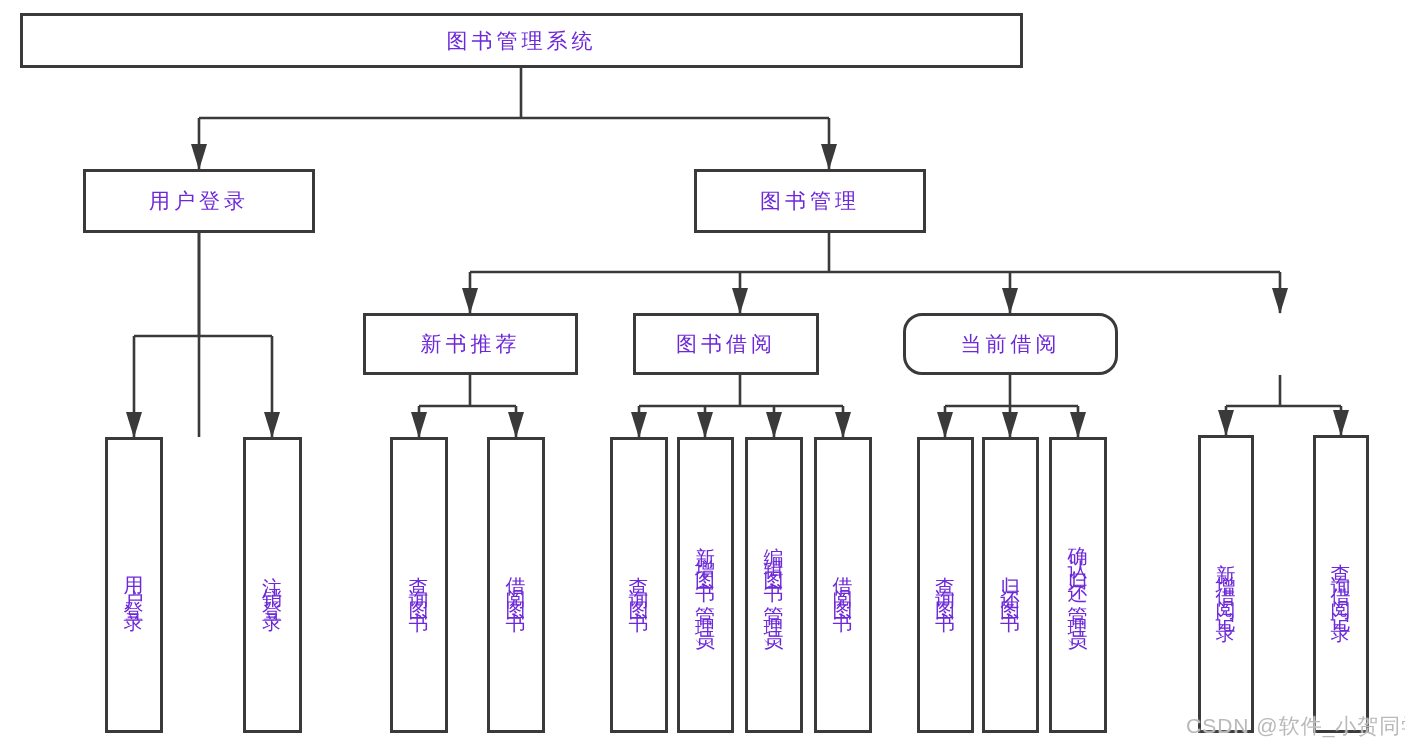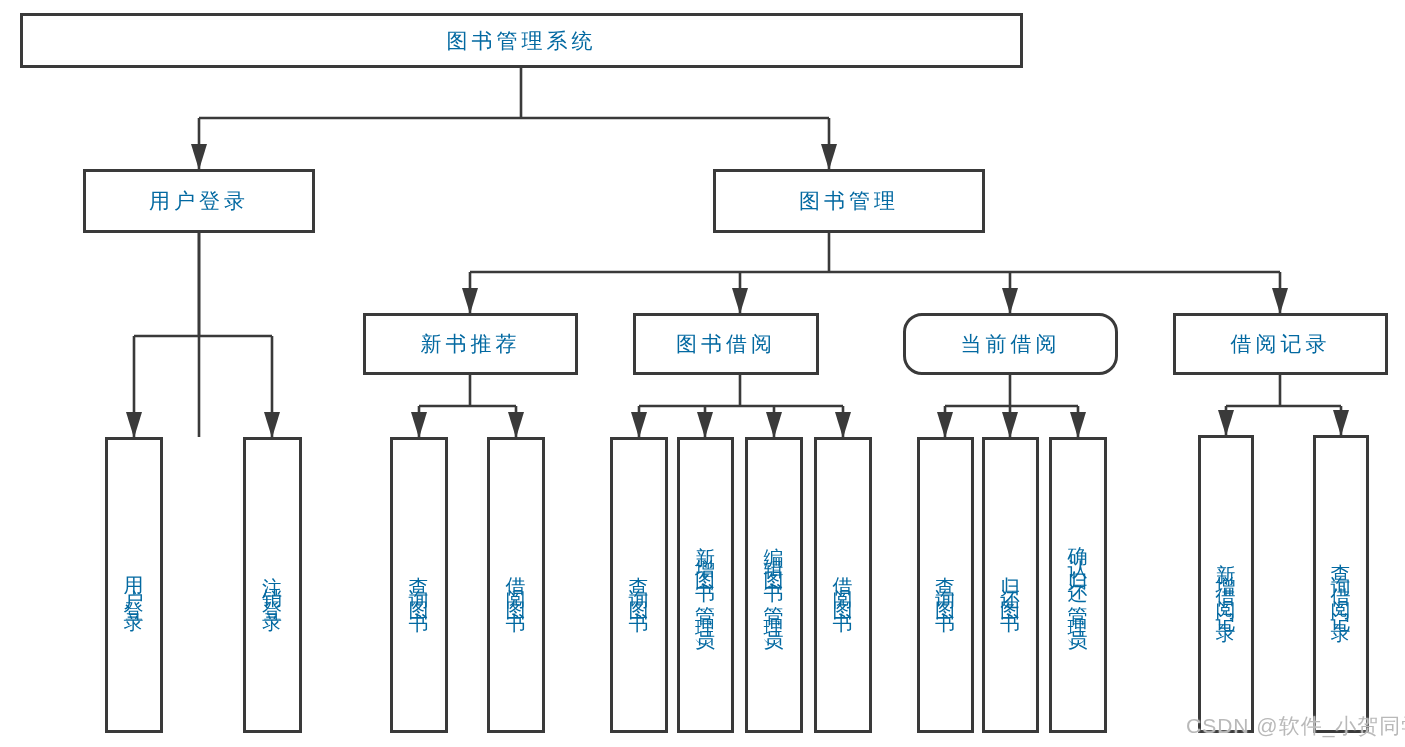--- a/index.html
+++ b/index.html
@@ -7,21 +7,21 @@
   .stage{position:relative;width:1405px;height:747px;background:#ffffff;overflow:hidden;}
   .wires{position:absolute;left:0;top:0;width:1405px;height:747px;}
   .box{
     position:absolute;
     box-sizing:border-box;
     background:#ffffff;
     border:3px solid #3a3a3a;
     display:flex;
     align-items:center;
     justify-content:center;
-    color:#0369a1;
+    color:#6d28d9;
     font-size:21px;
     letter-spacing:4px;
     text-align:center;
     z-index:2;
   }
   .box.root{border-width:3px;}
   .vbox{letter-spacing:normal;}
   .vbox .vtext{
     writing-mode:vertical-rl;
     text-orientation:mixed;
@@ -80,35 +80,32 @@
     </g>
   </svg>
 
   <div class="box root" style="left:20px;top:13px;width:1003px;height:55px;">
     <span>图书管理系统</span>
   </div>
 
   <div class="box" style="left:83px;top:169px;width:232px;height:64px;">
     <span>用户登录</span>
   </div>
-  <div class="box" style="left:713px;top:169px;width:272px;height:64px;">
+  <div class="box" style="left:694px;top:169px;width:232px;height:64px;">
     <span>图书管理</span>
   </div>
 
   <div class="box" style="left:363px;top:313px;width:215px;height:62px;text-align:center;">
     <span>新书推荐</span>
   </div>
   <div class="box" style="left:633px;top:313px;width:186px;height:62px;">
     <span>图书借阅</span>
   </div>
   <div class="box" style="left:903px;top:313px;width:215px;height:62px;border-radius:19px;">
     <span>当前借阅</span>
-  </div>
-  <div class="box" style="left:1173px;top:313px;width:215px;height:62px;">
-    <span>借阅记录</span>
   </div>
 
   <div class="box vbox" style="left:105px;top:437px;width:58px;height:296px;">
     <span class="vtext">用户登录</span>
   </div>
   <div class="box vbox" style="left:243px;top:437px;width:59px;height:296px;">
     <span class="vtext">注销登录</span>
   </div>
 
   <div class="box vbox" style="left:390px;top:437px;width:58px;height:296px;">

